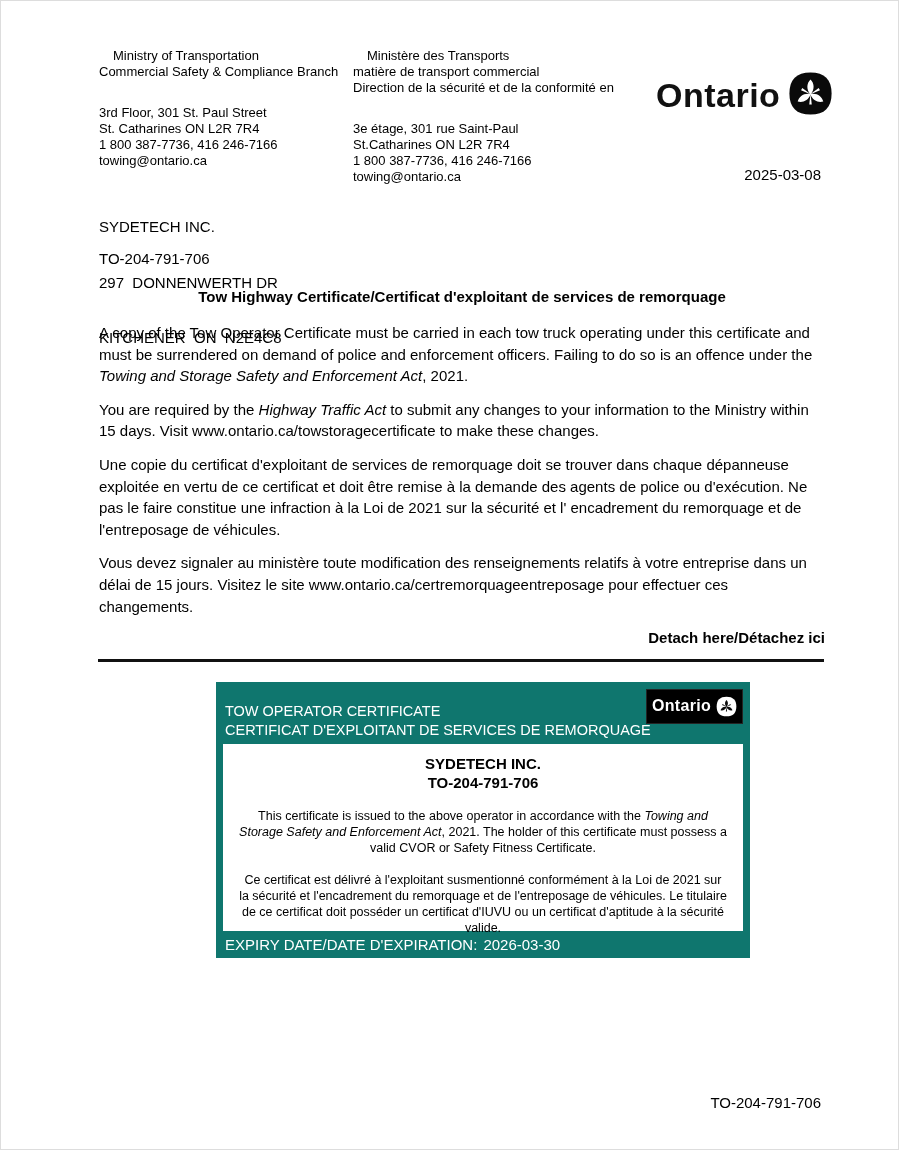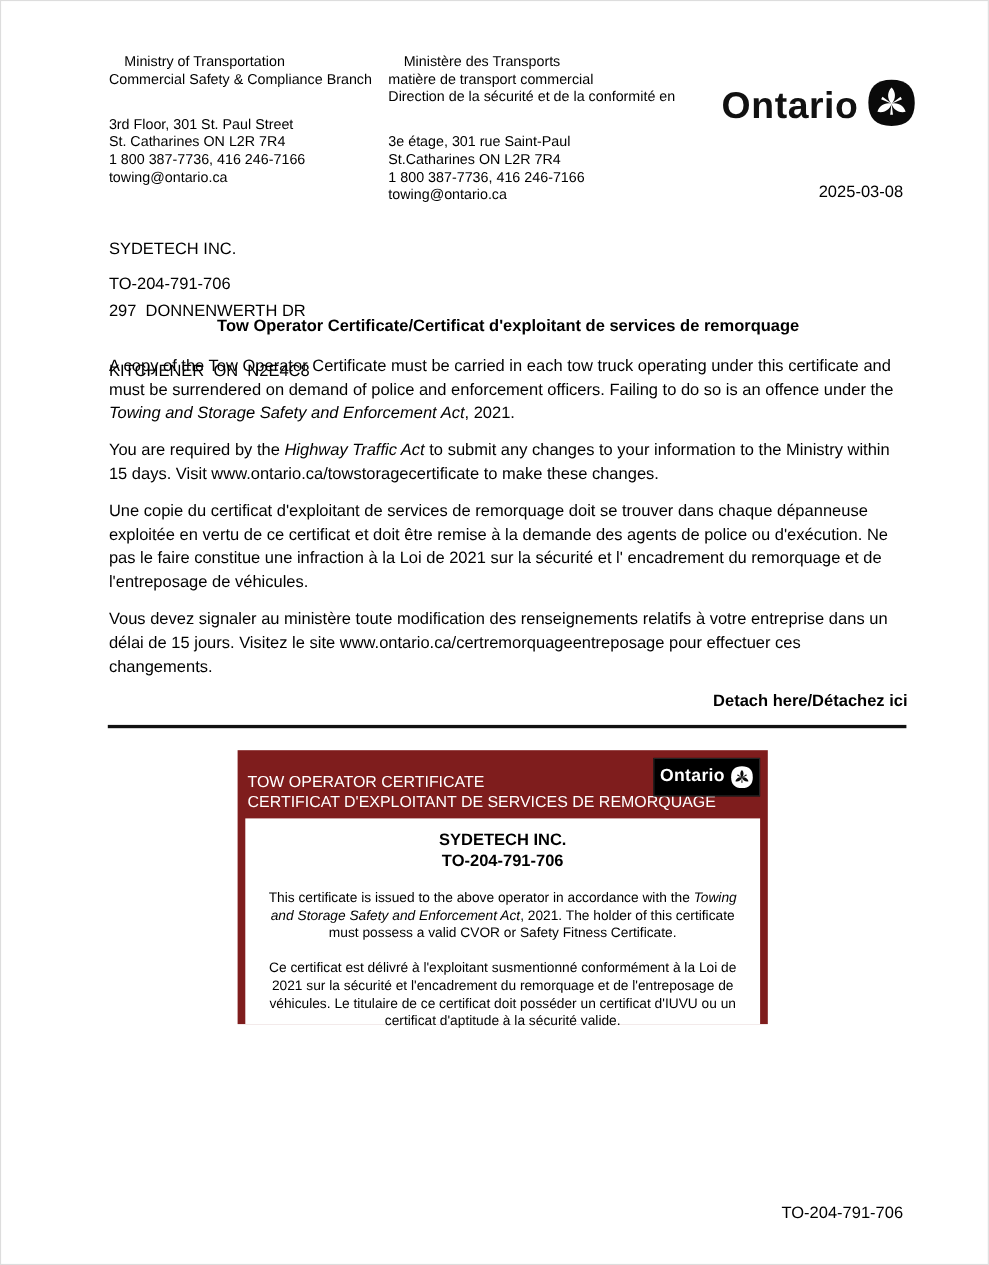--- a/index.html
+++ b/index.html
@@ -26,21 +26,21 @@
   .recipient { position:absolute; top:180px; left:98px; font-size:15px; line-height:18.5px; white-space:pre-wrap; }
   .to-number { position:absolute; top:249px; left:98px; font-size:15px; }
   
   .doc-title { position:absolute; top:287px; left:98px; width:726px; text-align:center; font-size:15px; font-weight:bold; }
   .body-copy { position:absolute; top:321px; left:98px; width:726px; font-size:15px; line-height:21.6px; }
   .body-copy p { margin:0 0 12px; }
   a.link { color:#000000; cursor:pointer; }
   .detach { position:absolute; top:628px; left:98px; width:726px; text-align:right; font-size:15px; font-weight:bold; }
   .rule { position:absolute; top:658px; left:97px; width:726px; height:3px; background:#111; }
   
-  .cert-card { position:absolute; top:681px; left:215px; width:482px; background:#7f1d1d; }
+  .cert-card { position:absolute; top:681px; left:215px; width:534px; background:#0f766e; }
   .cert-head { position:relative; height:62px; box-sizing:border-box;
     display:flex; flex-direction:column; justify-content:flex-end;
     padding:0 0 5px 9px; color:#fff; font-size:14.5px; line-height:18.5px; }
   .cert-logo { position:absolute; top:7px; right:7px; width:97px; height:35px;
     background:#000; border:1px solid #242424; box-sizing:border-box;
     display:flex; align-items:center; justify-content:center; }
   .cert-logo-word { color:#fff; font-size:16px; font-weight:bold; letter-spacing:.3px; }
   .cert-logo svg { margin-left:5px; display:block; }
   .cert-body { margin:0 7px; height:187px; box-sizing:border-box; background:#fff;
     padding:10px 16px 0; text-align:center; }
@@ -99,21 +99,21 @@
   </div>
 
   <div class="date">2025-03-08</div>
   <div class="recipient">
     <div>SYDETECH INC.</div>
     <div>297  DONNENWERTH DR</div>
     <div>KITCHENER  ON  N2E4C8</div>
   </div>
   <div class="to-number">TO-204-791-706</div>
 
-  <div class="doc-title">Tow Operator Certificate/Certificat d'exploitant de services de remorquage</div>
+  <div class="doc-title">Tow Highway Certificate/Certificat d'exploitant de services de remorquage</div>
 
   <div class="body-copy">
     <p><span>A copy of the Tow Operator Certificate must be carried in each tow truck operating under this certificate and must be surrendered on demand of police and enforcement officers. Failing to do so is an offence under the </span><i>Towing and Storage Safety and Enforcement Act</i><span>, 2021.</span></p>
     <p><span>You are required by the </span><i>Highway Traffic Act</i><span> to submit any changes to your information to the Ministry within 15 days. Visit </span><a class="link">www.ontario.ca/towstoragecertificate</a><span> to make these changes.</span></p>
     <p>Une copie du certificat d'exploitant de services de remorquage doit se trouver dans chaque dépanneuse exploitée en vertu de ce certificat et doit être remise à la demande des agents de police ou d'exécution. Ne pas le faire constitue une infraction à la Loi de 2021 sur la sécurité et l' encadrement du remorquage et de l'entreposage de véhicules.</p>
     <p><span>Vous devez signaler au ministère toute modification des renseignements relatifs à votre entreprise dans un délai de 15 jours. Visitez le site </span><a class="link">www.ontario.ca/certremorquageentreposage</a><span> pour effectuer ces changements.</span></p>
   </div>
 
   <div class="detach">Detach here/Détachez ici</div>
   <div class="rule"></div>
@@ -138,17 +138,22 @@
           </svg>
         </span>
       </div>
     </div>
     <div class="cert-body">
       <div class="cert-name">SYDETECH INC.</div>
       <div class="cert-number">TO-204-791-706</div>
       <p class="cert-para"><span>This certificate is issued to the above operator in accordance with the </span><i>Towing and Storage Safety and Enforcement Act</i><span>, 2021. The holder of this certificate must possess a valid CVOR or Safety Fitness Certificate.</span></p>
       <p class="cert-para">Ce certificat est délivré à l'exploitant susmentionné conformément à la Loi de 2021 sur la sécurité et l'encadrement du remorquage et de l'entreposage de véhicules. Le titulaire de ce certificat doit posséder un certificat d'IUVU ou un certificat d'aptitude à la sécurité valide.</p>
     </div>
+    <div class="cert-expiry">
+      <span>EXPIRY DATE/DATE D'EXPIRATION:</span>
+        <span class="sp"></span>
+        <span>2026-03-30</span>
+    </div>
   </div>
 
   <div class="footer-ref">TO-204-791-706</div>
 
 </div>
 
 </body></html>

